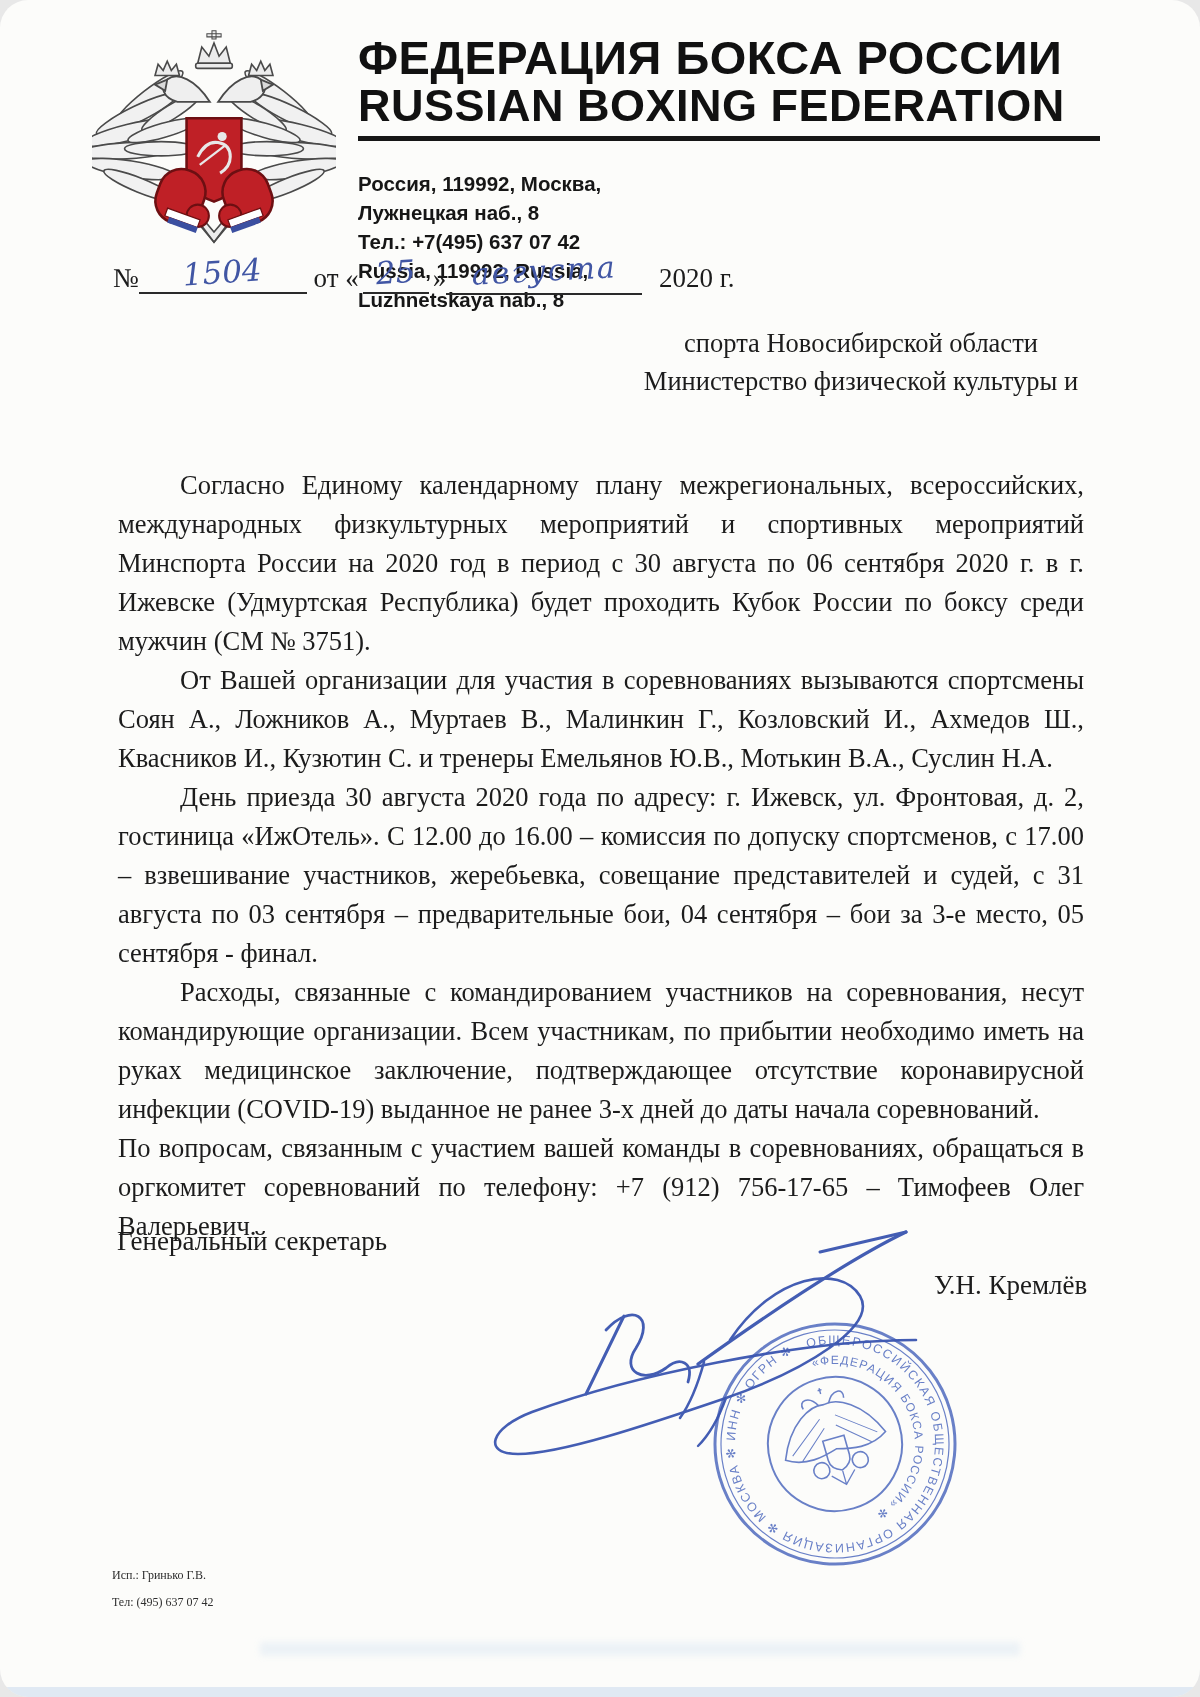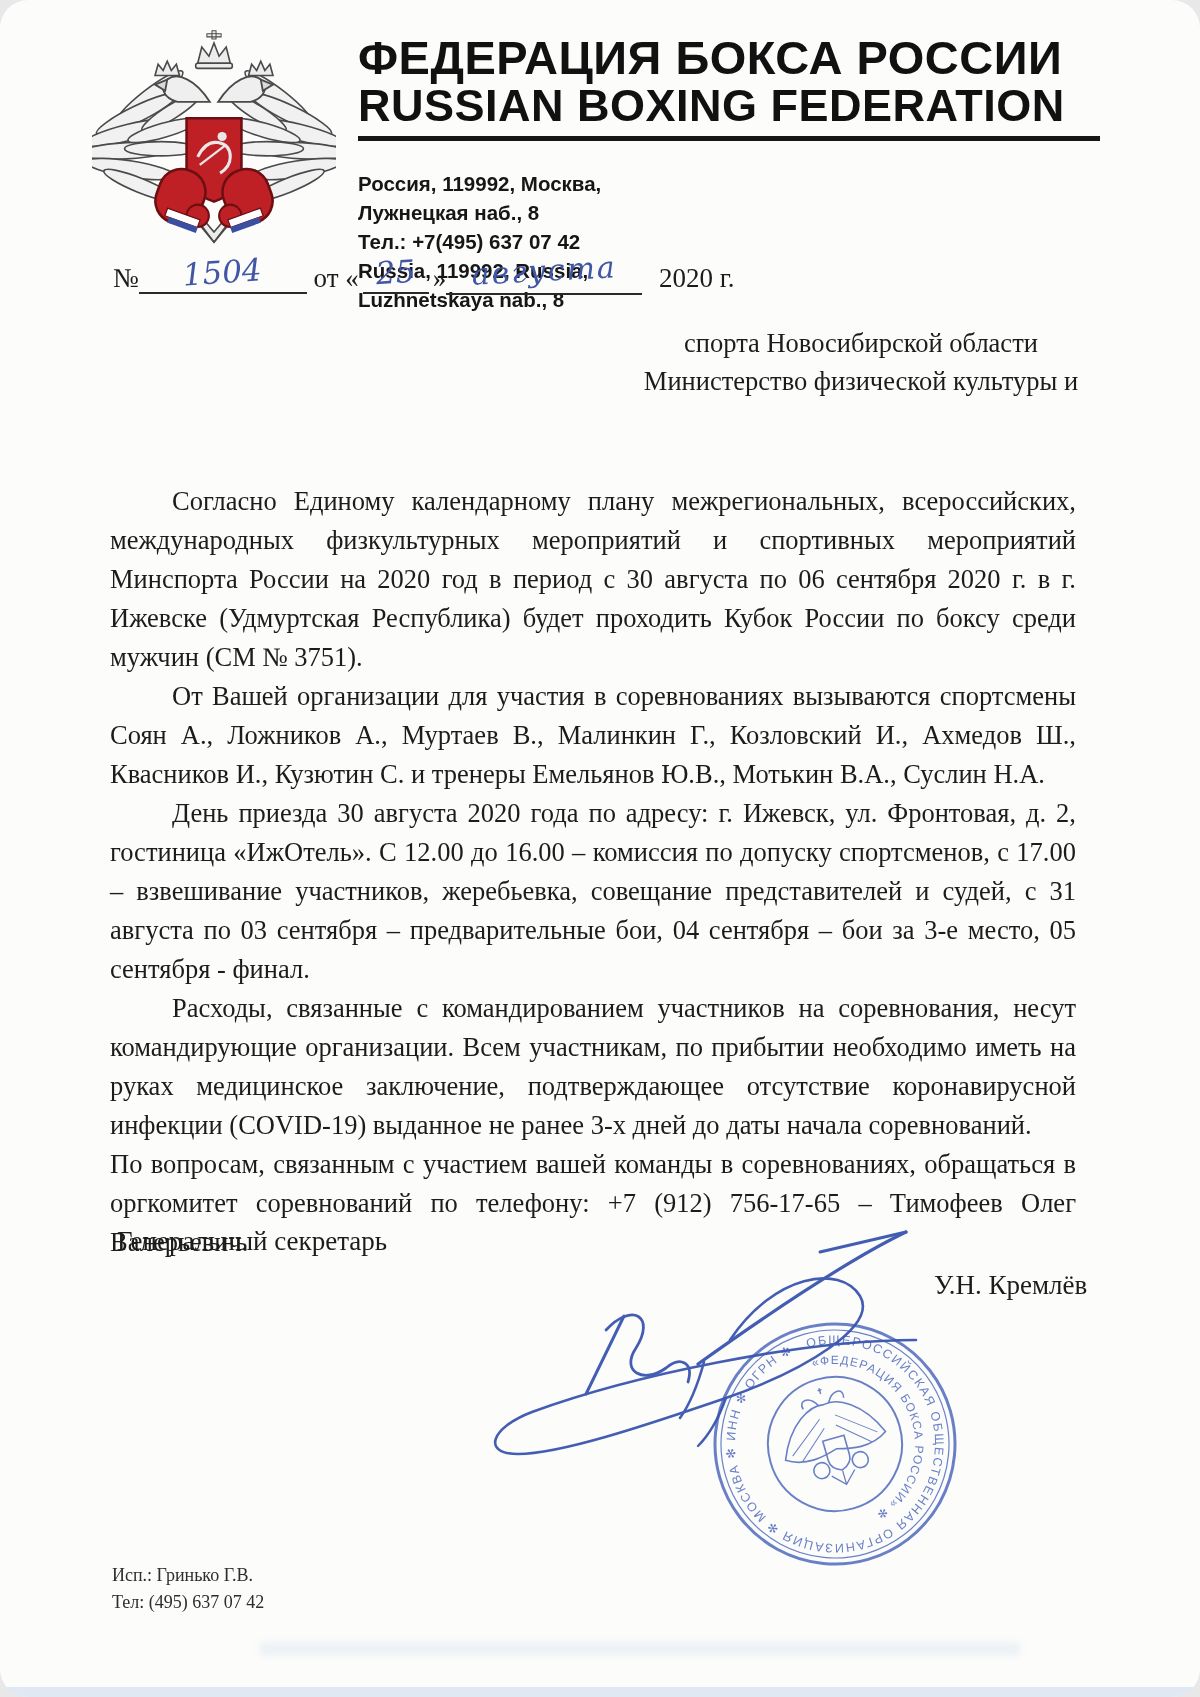--- a/index.html
+++ b/index.html
@@ -53,34 +53,34 @@
     transform:rotate(-4deg) translateY(-4px);white-space:nowrap;
   }
   .hand.month{transform:rotate(-3deg) translateY(-6px);font-size:30px;letter-spacing:2px;}
   
   .recipient{
     position:absolute;left:632px;top:324px;width:458px;
     font-size:26.5px;line-height:38px;text-align:center;
   }
   
   .body-text{
-    position:absolute;left:110px;top:466px;width:966px;
-    font-size:26.5px;line-height:39px;text-align:justify;margin-top:16px;
+    position:absolute;left:118px;top:466px;width:966px;
+    font-size:26.5px;line-height:39px;text-align:justify;
   }
   .body-text p{margin:0;text-indent:62px;}
   .body-text p.noindent{text-indent:0;}
   
   .sig-title{position:absolute;left:117px;top:1226px;font-size:27px;}
   .sig-name{position:absolute;left:934px;top:1270px;font-size:27px;}
   .autograph{position:absolute;left:468px;top:1222px;width:462px;height:262px;z-index:3;}
   .stamp{position:absolute;left:703px;top:1312px;width:264px;height:264px;z-index:2;opacity:.92;}
   
   .footer{
     position:absolute;left:112px;top:1562px;
-    font-size:18px;line-height:27px;color:#2d2d2d;
+    font-size:12px;line-height:27px;color:#2d2d2d;
   }
   
   .streak1{position:absolute;left:260px;top:1642px;width:760px;height:14px;
     background:#cfe0ef;opacity:.35;filter:blur(3px);}
   .streak2{position:absolute;left:0;top:1687px;width:1200px;height:10px;
     background:#c9d9ec;opacity:.55;}
 </style>
 </head>
 <body>
 

